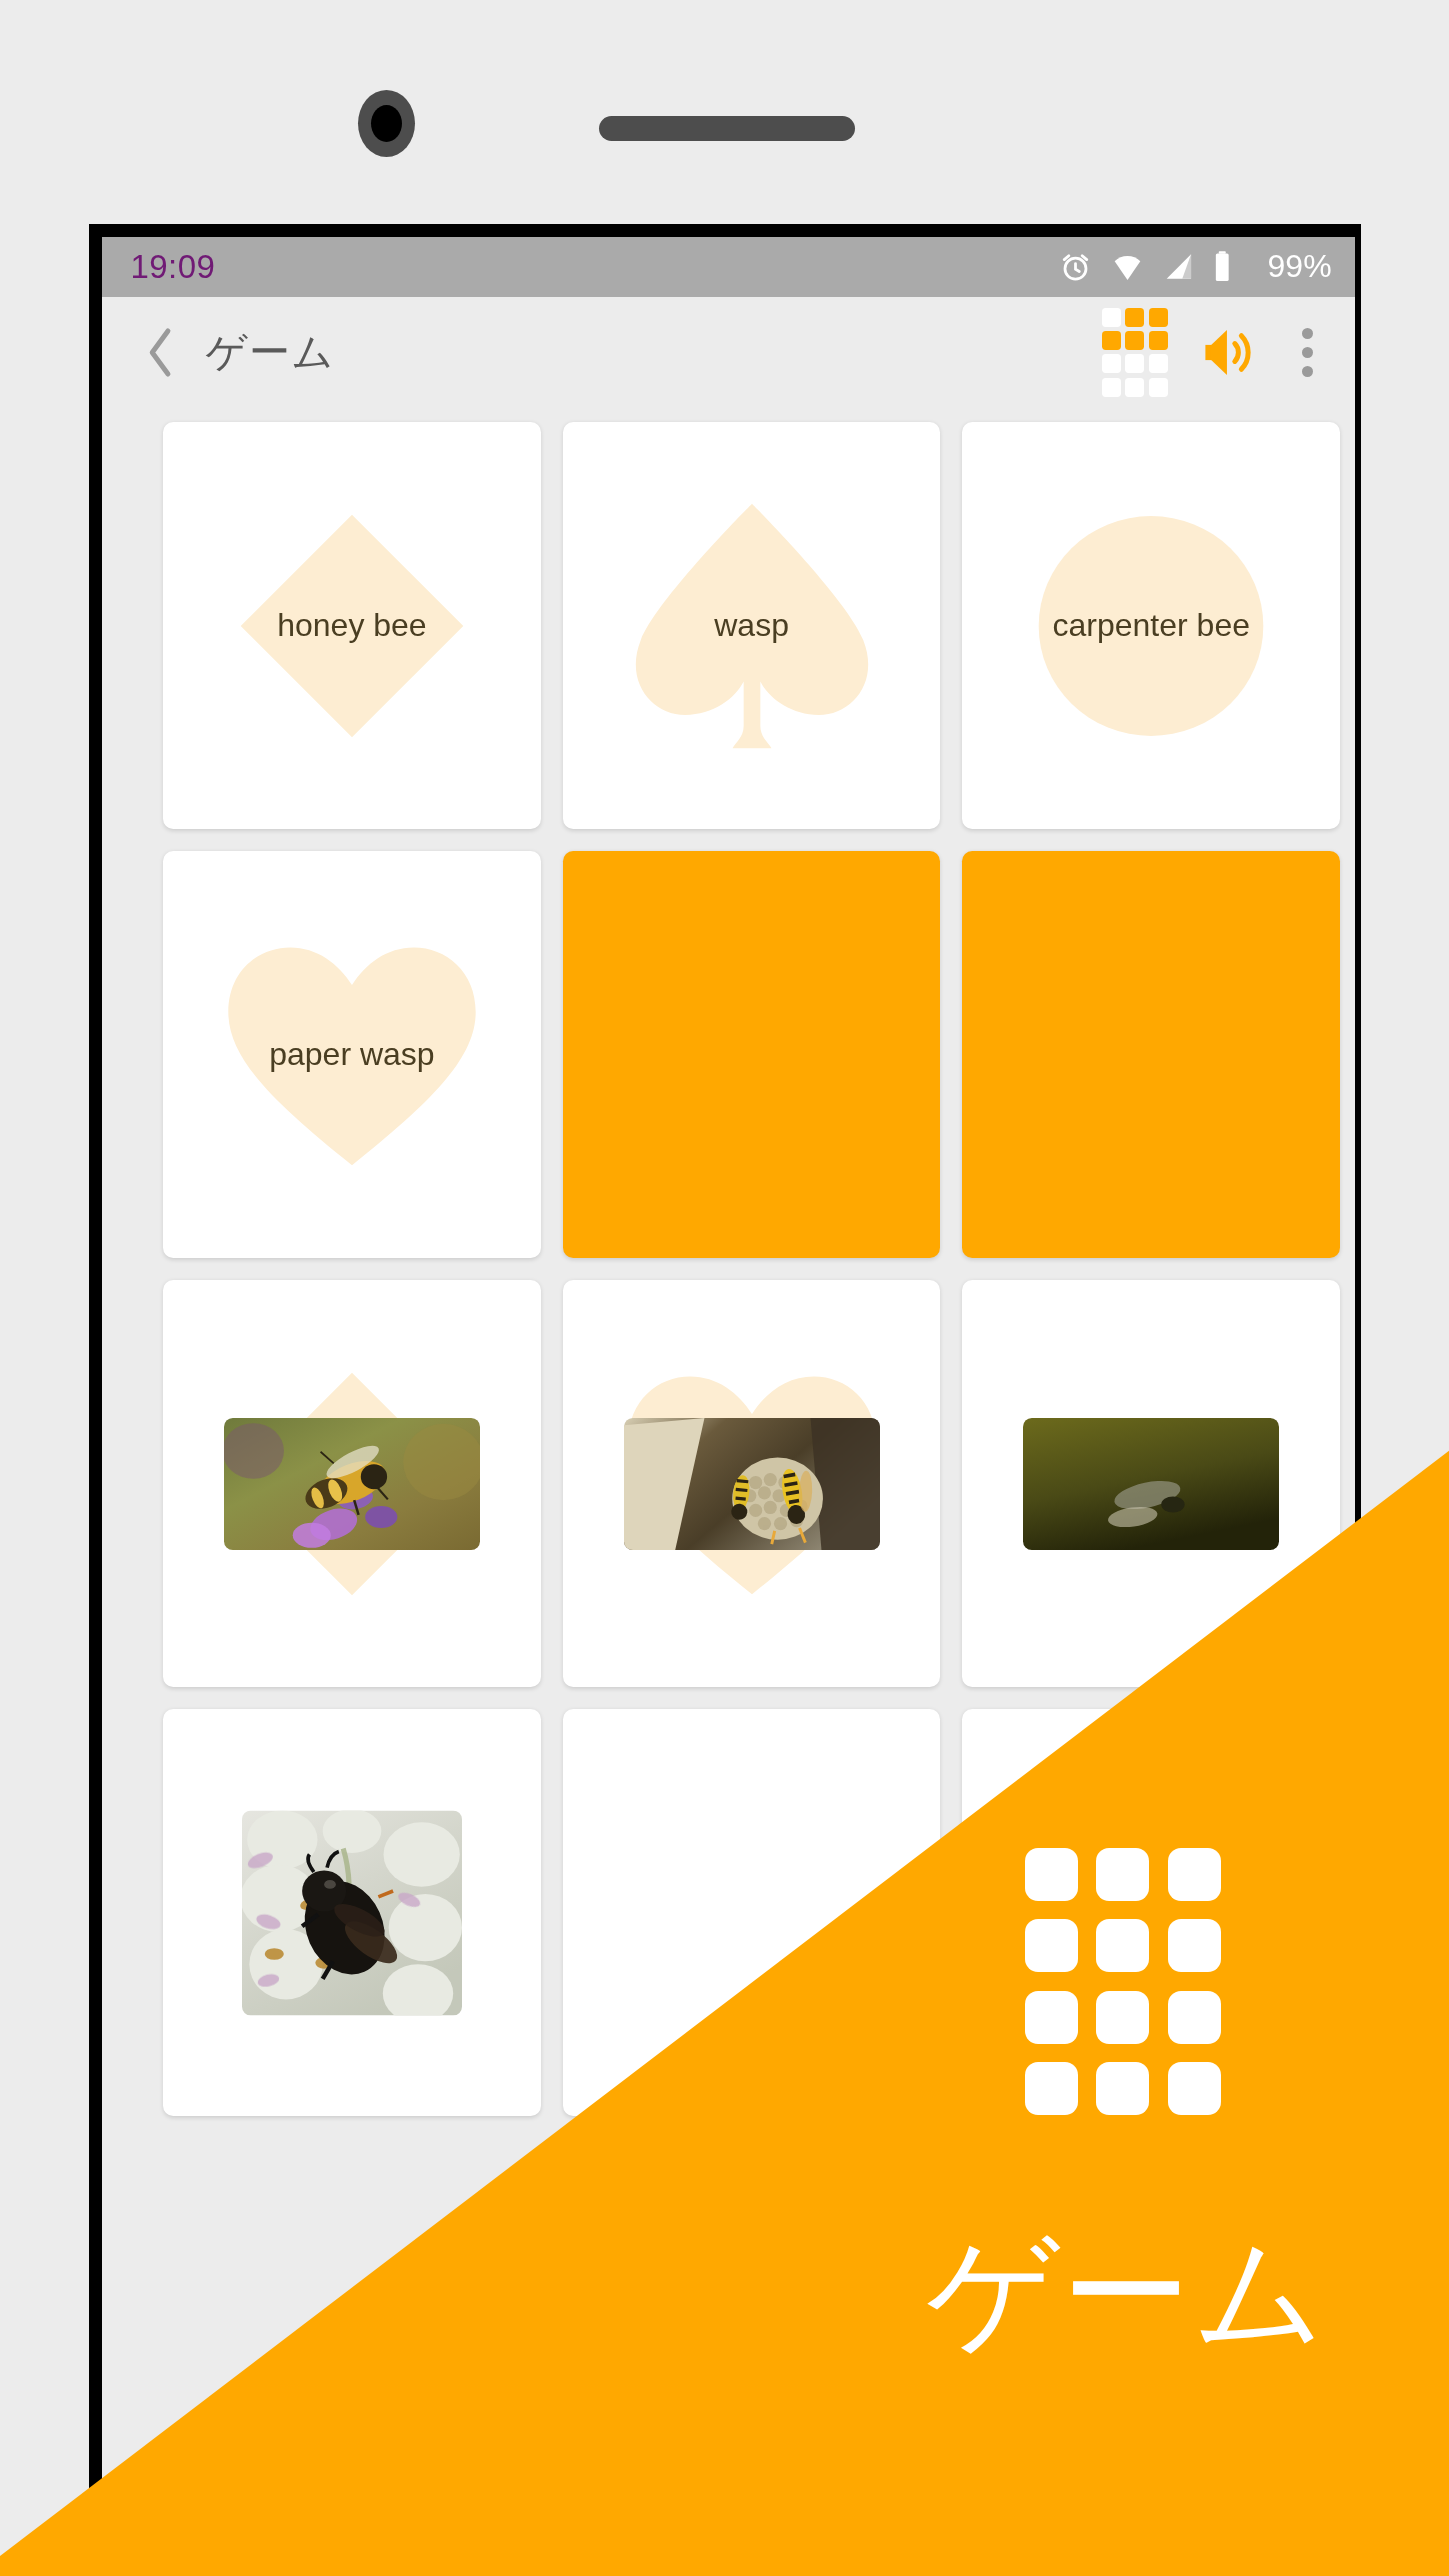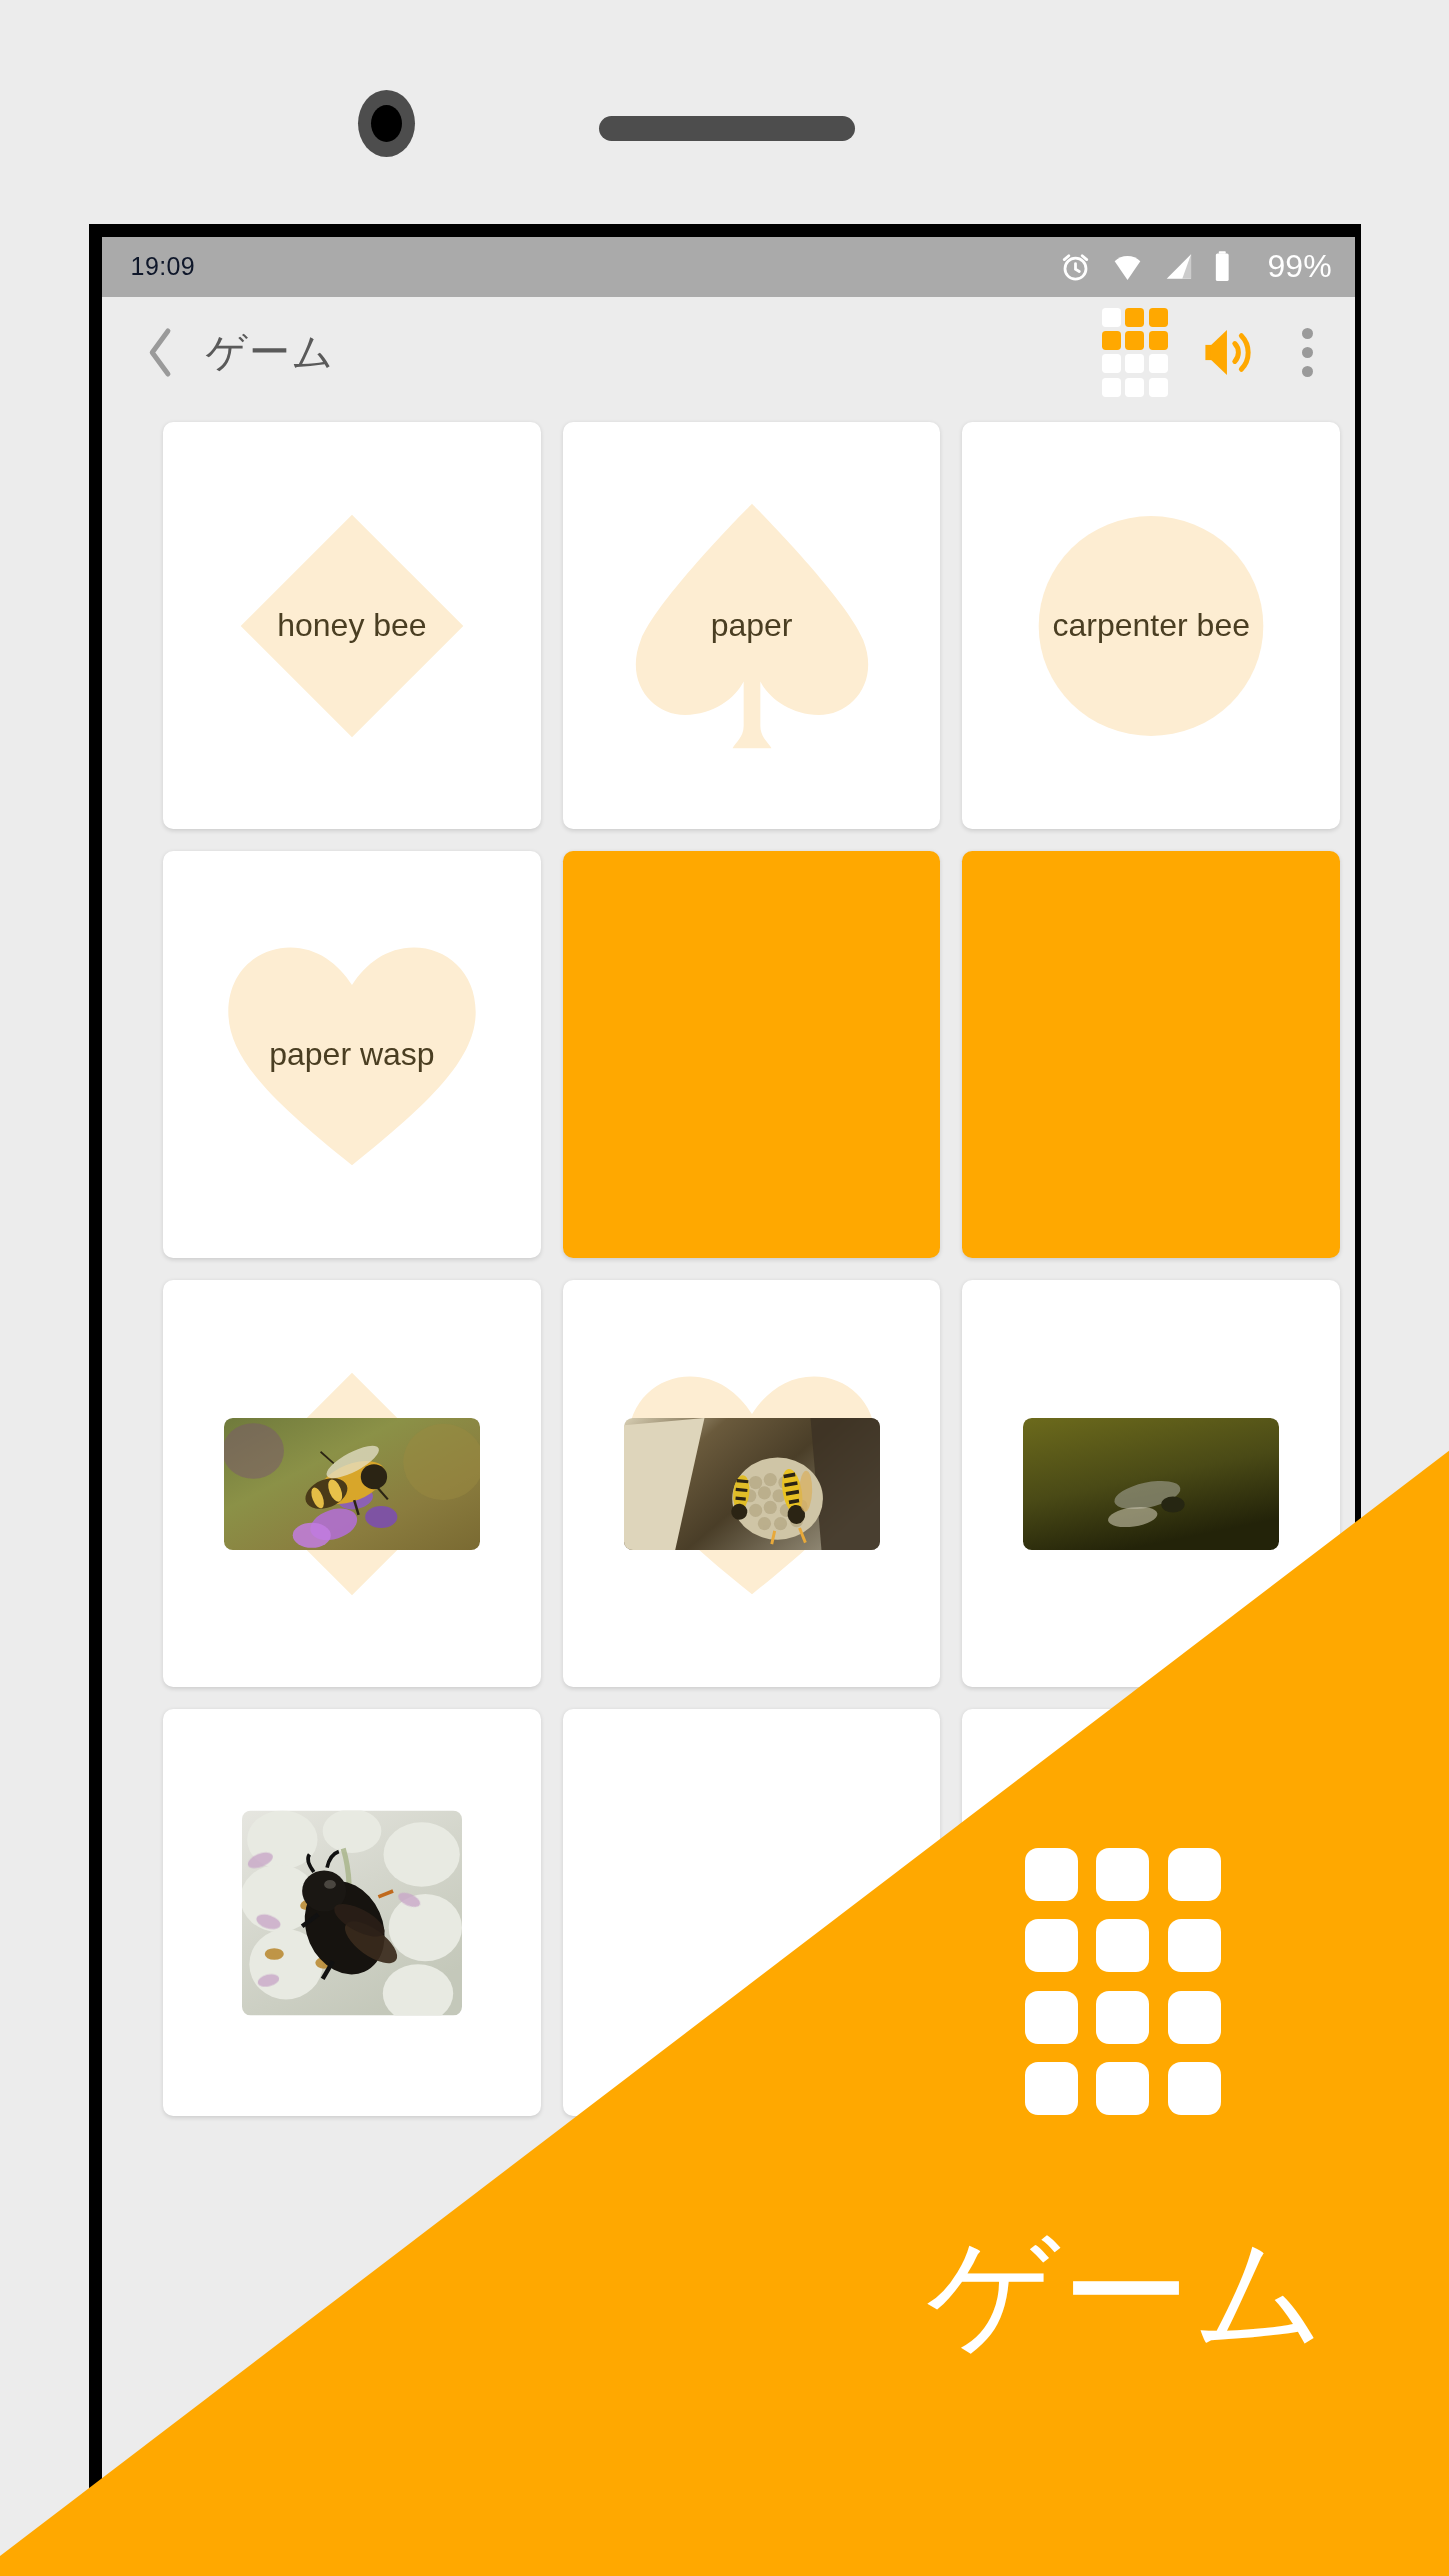--- a/index.html
+++ b/index.html
@@ -68,22 +68,22 @@
   #status-bar {
     position: relative;
     height: 60px;
     background: #aaaaaa;
     display: flex;
     align-items: center;
     padding: 0 29px;
     box-sizing: border-box;
   }
   #status-time {
-    color: #0f172a;
-    font-size: 25px;
+    color: #701a75;
+    font-size: 33px;
     letter-spacing: 0.4px;
   }
   #status-right {
     margin-left: auto;
     display: flex;
     align-items: center;
     gap: 16px;
   }
   .status-ico { display: block; }
   #status-battery-text {
@@ -317,21 +317,21 @@
           </svg>
           <span class="card-label">honey bee</span>
         </div>
       </div>
 
       <div class="card">
         <div class="shape-wrap" style="width:278px;height:278px">
           <svg class="shape-svg" style="width:278px;height:278px" viewBox="0 0 100 100">
             <path d="M50 6 C 50 6 16 40 10 55 C 4 70 14 82 26 82 C 36 82 44 76 47 70 L47 86 C 47 90 44 92 43 94 L57 94 C 56 92 53 90 53 86 L53 70 C 56 76 64 82 74 82 C 86 82 96 70 90 55 C 84 40 50 6 50 6Z" fill="#fdedd2"></path>
           </svg>
-          <span class="card-label">paper</span>
+          <span class="card-label">wasp</span>
         </div>
       </div>
 
       <div class="card">
         <div class="shape-wrap" style="width:242px;height:234px">
           <svg class="shape-svg" style="width:242px;height:234px" viewBox="0 0 100 100">
             <ellipse cx="50" cy="50" rx="48" ry="47" fill="#fdedd2"></ellipse>
           </svg>
           <span class="card-label">carpenter bee</span>
         </div>

